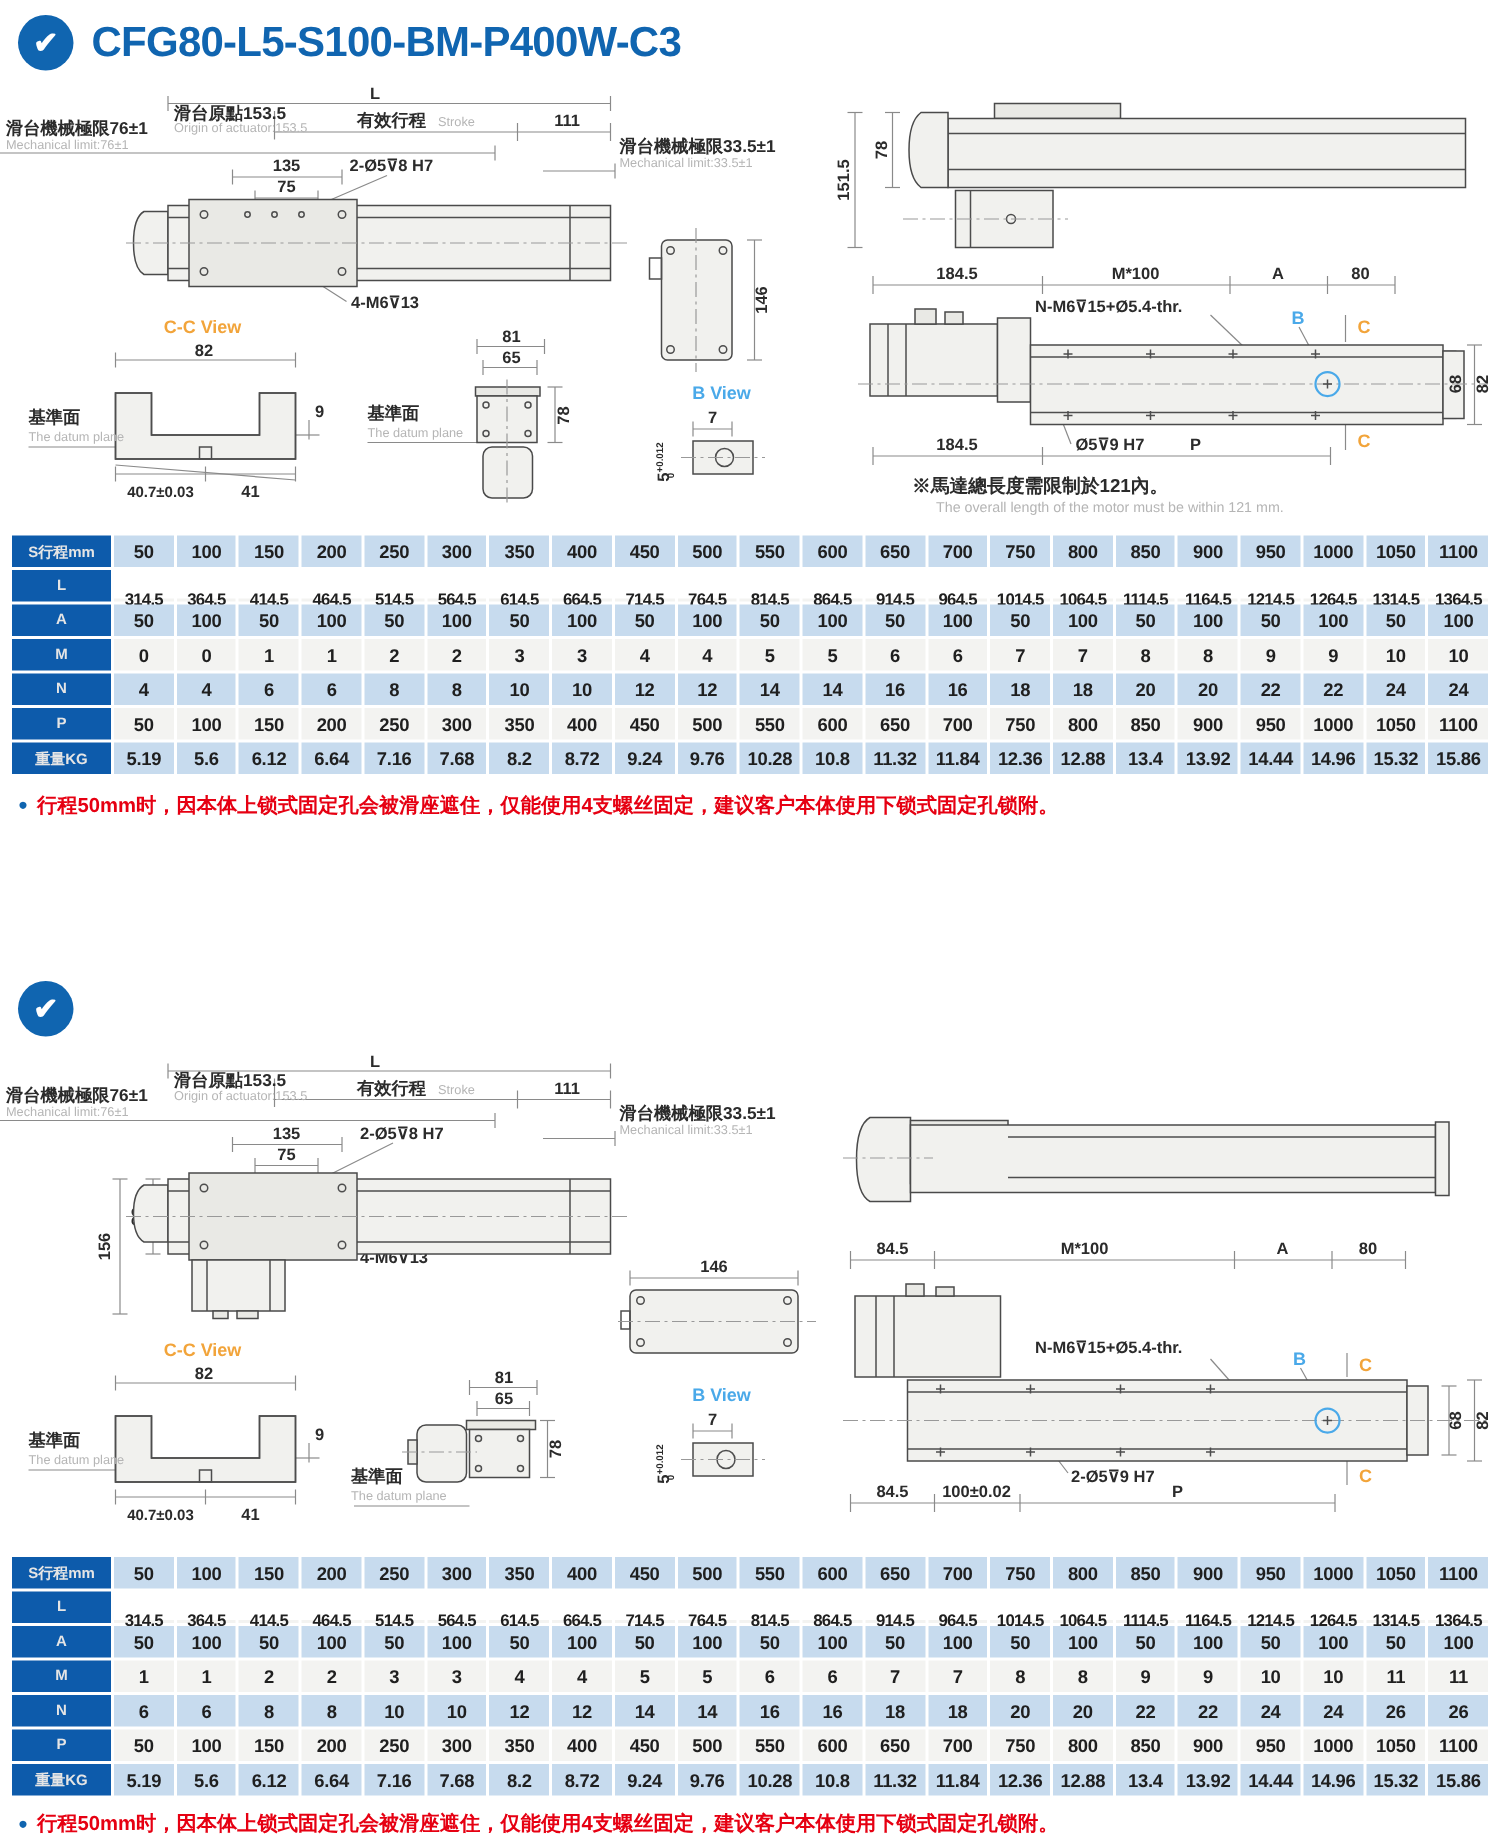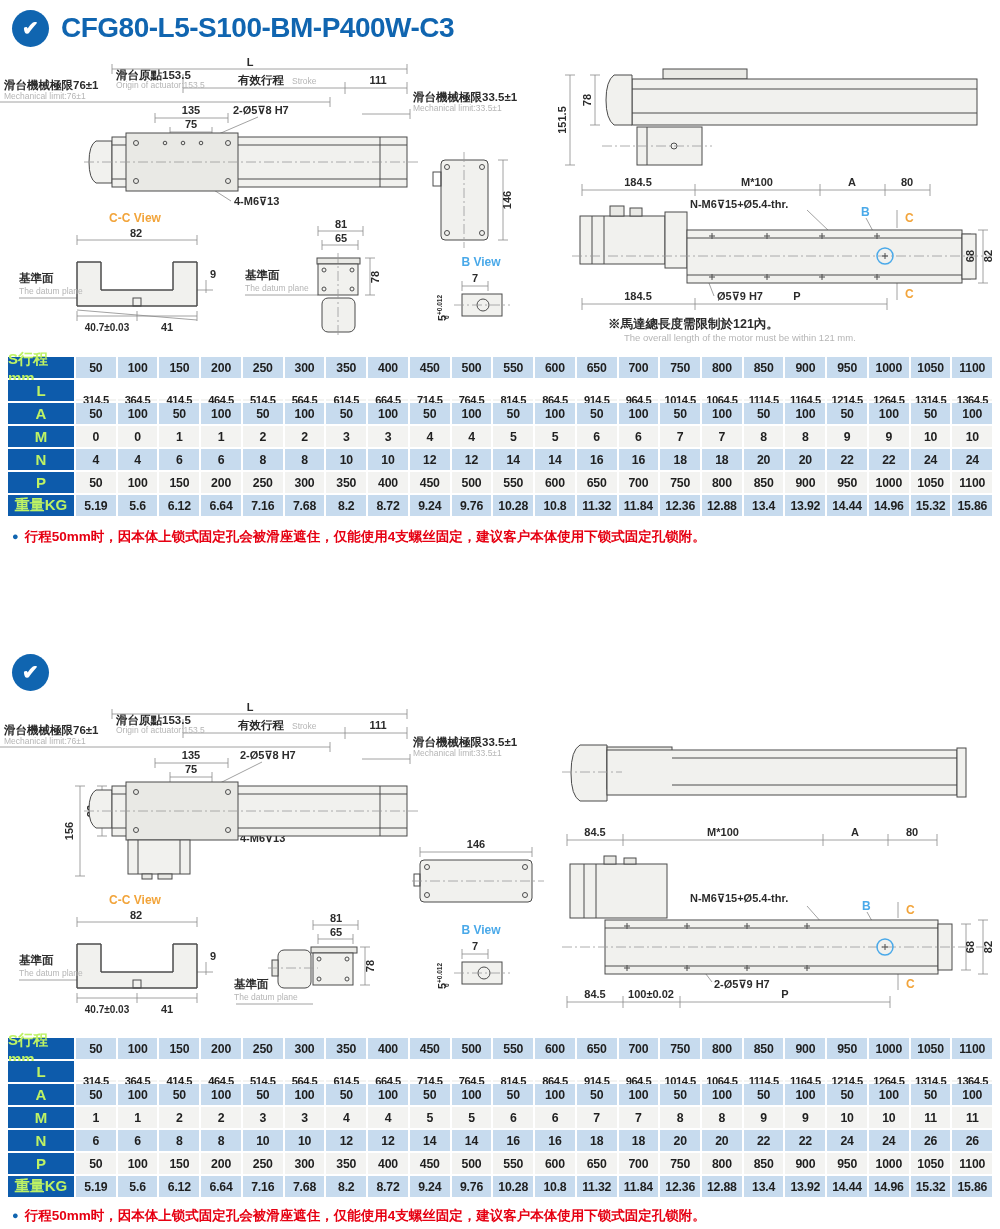--- a/index.html
+++ b/index.html
@@ -9,21 +9,21 @@
 
   
   .sec-title{position:absolute;left:12px;display:flex;align-items:center;gap:12px;height:40px;}
   .check{width:37px;height:37px;border-radius:50%;background:#1065b0;color:#fff;
          display:flex;align-items:center;justify-content:center;font-size:20px;font-weight:bold;}
   .title-text{color:#1065b0;font-size:28px;font-weight:700;letter-spacing:-0.5px;}
 
   
   .dtable{position:absolute;left:8px;width:984px;display:flex;flex-direction:column;gap:2px;}
   .trow{display:flex;gap:2px;height:21px;}
-  .th{width:66px;flex:0 0 66px;background:#0d5bab;color:#bef264;font-weight:bold;font-size:15px;
+  .th{width:66px;flex:0 0 66px;background:#0d5bab;color:#e5e5e5;font-weight:bold;font-size:10px;
       display:flex;align-items:center;justify-content:center;}
   .td{flex:1;display:flex;align-items:center;justify-content:center;
       font-size:12.3px;font-weight:bold;color:#1f1f1f;letter-spacing:-0.2px;}
   .trow.even .td{background:#c7dbee;}
   .trow.odd  .td{background:#f3f3f1;}
   .trow.r1 .td{font-size:11.2px;letter-spacing:-0.5px;margin-top:19px;}
 
   
   .note{position:absolute;left:12px;font-size:13.5px;font-weight:bold;color:#e60012;}
   .note .bullet{color:#1065b0;font-size:11px;margin-right:6px;vertical-align:1px;}

